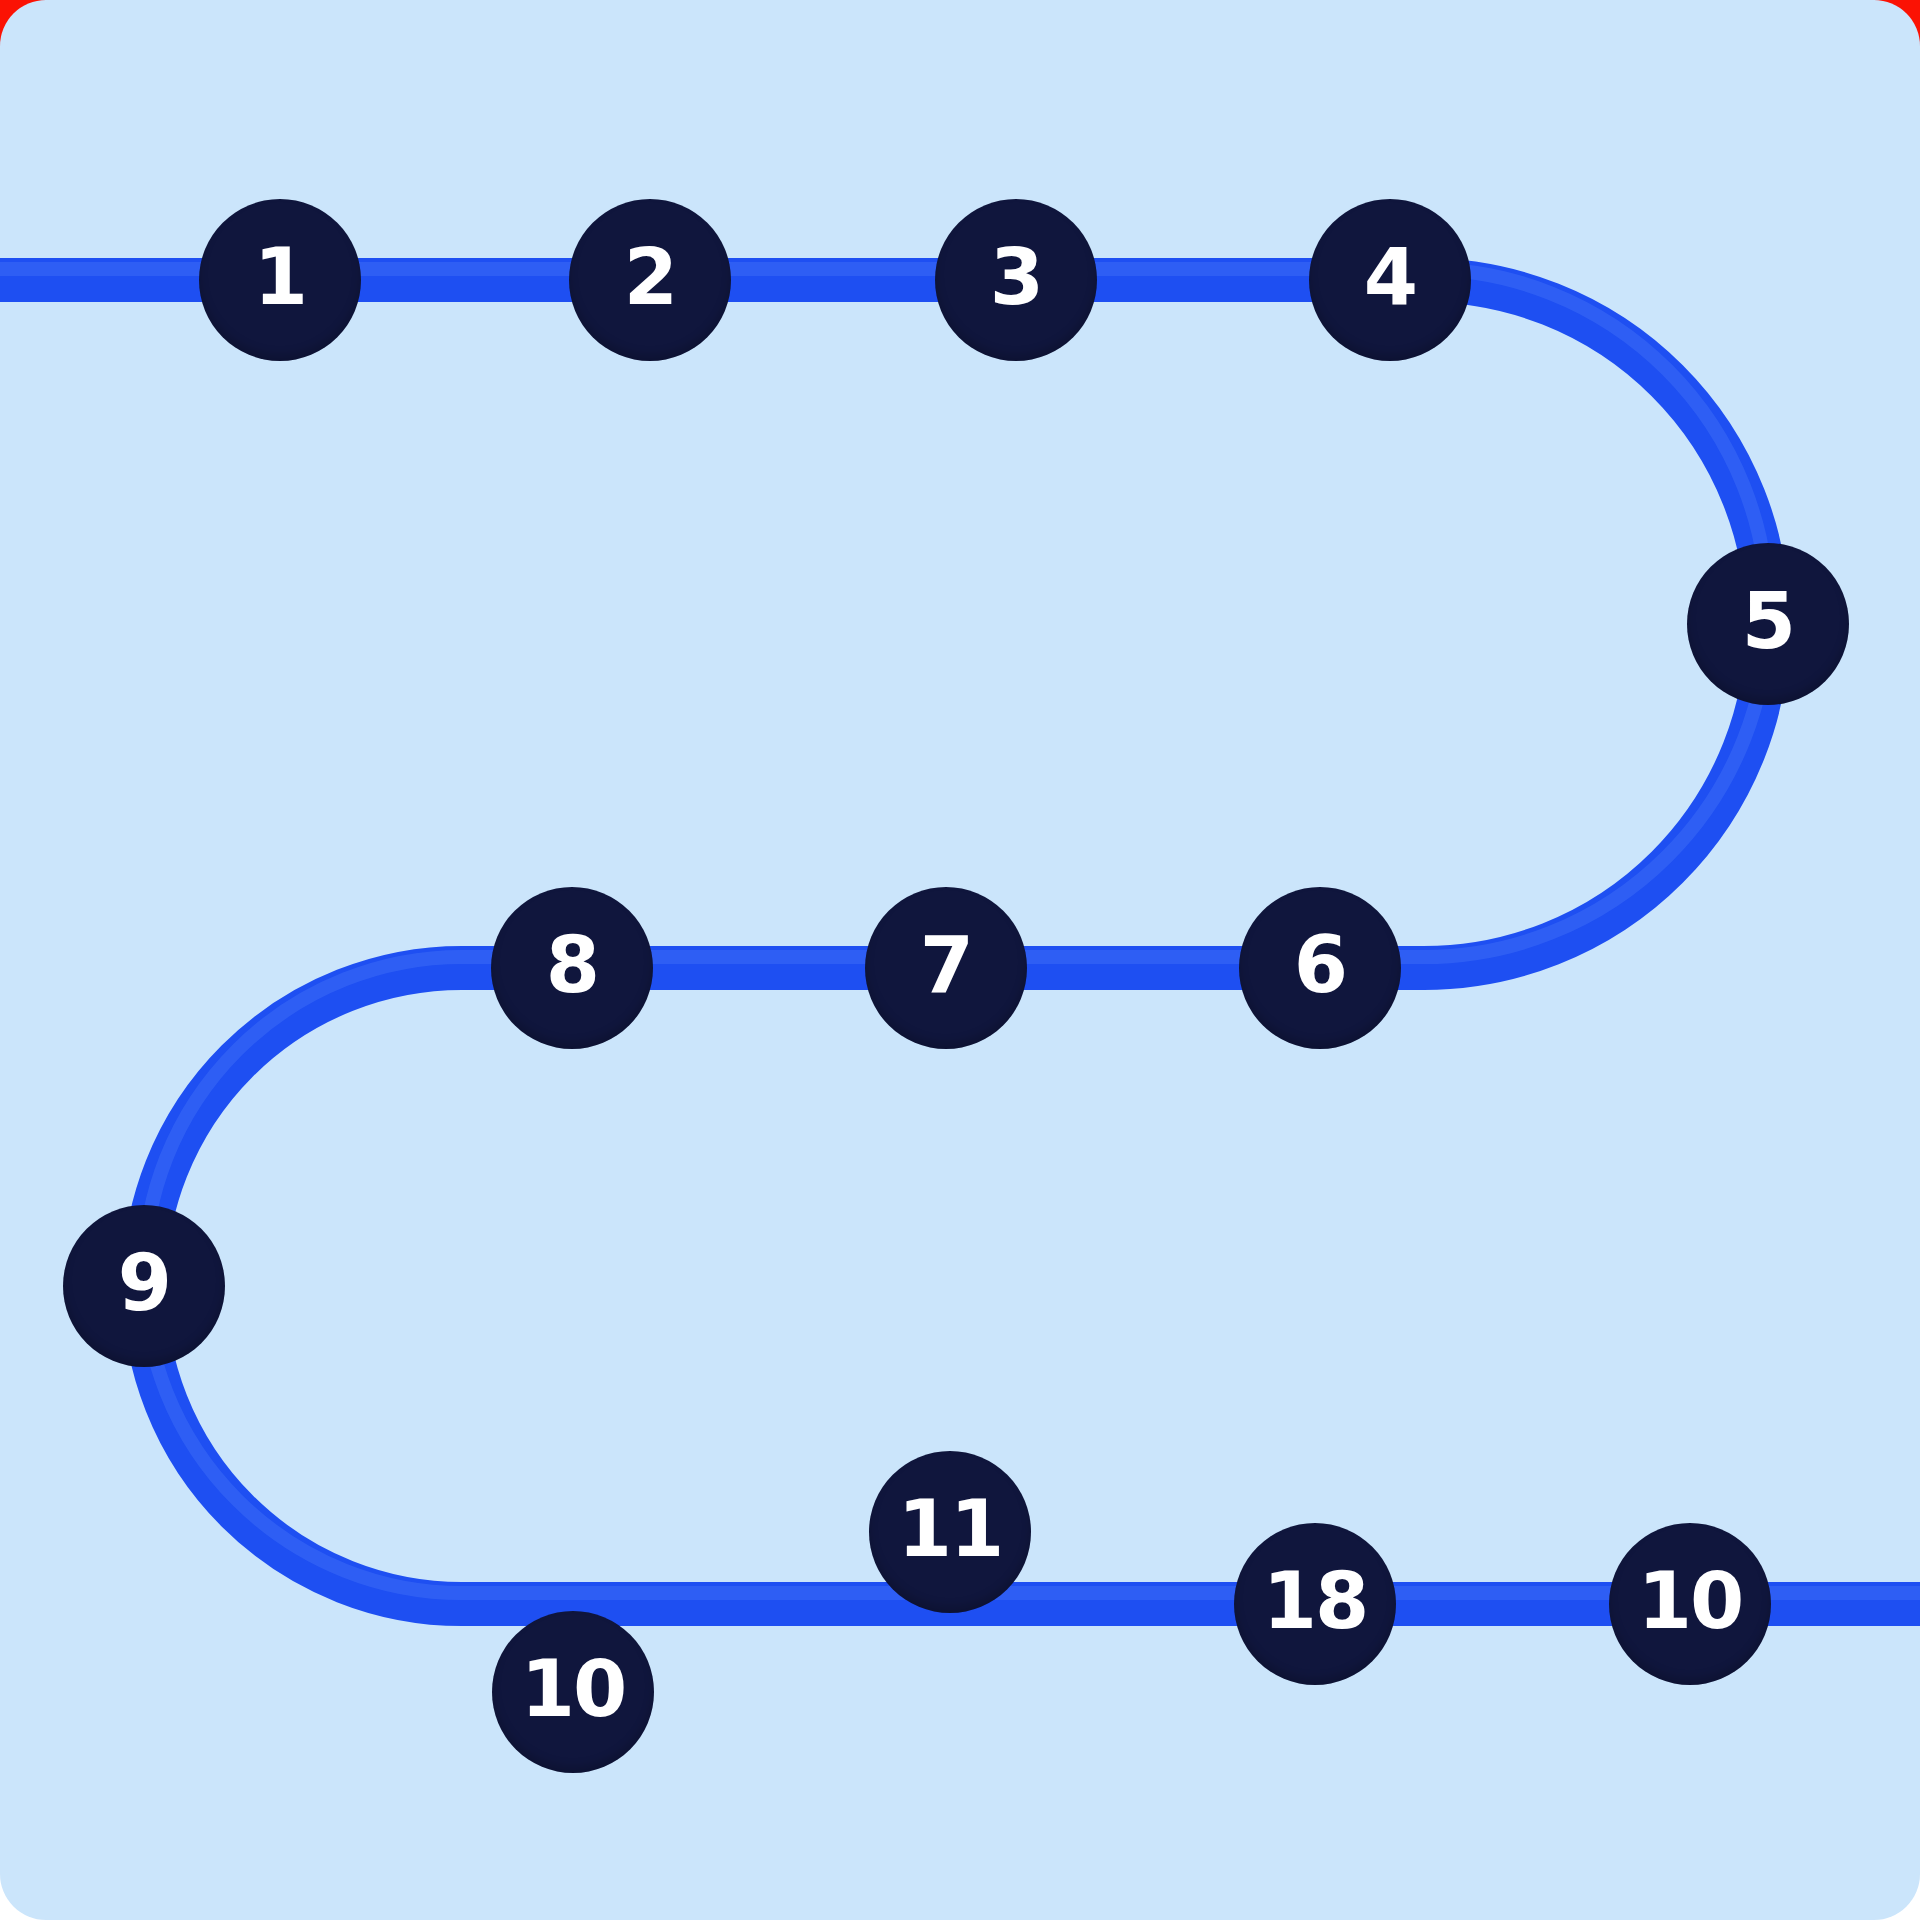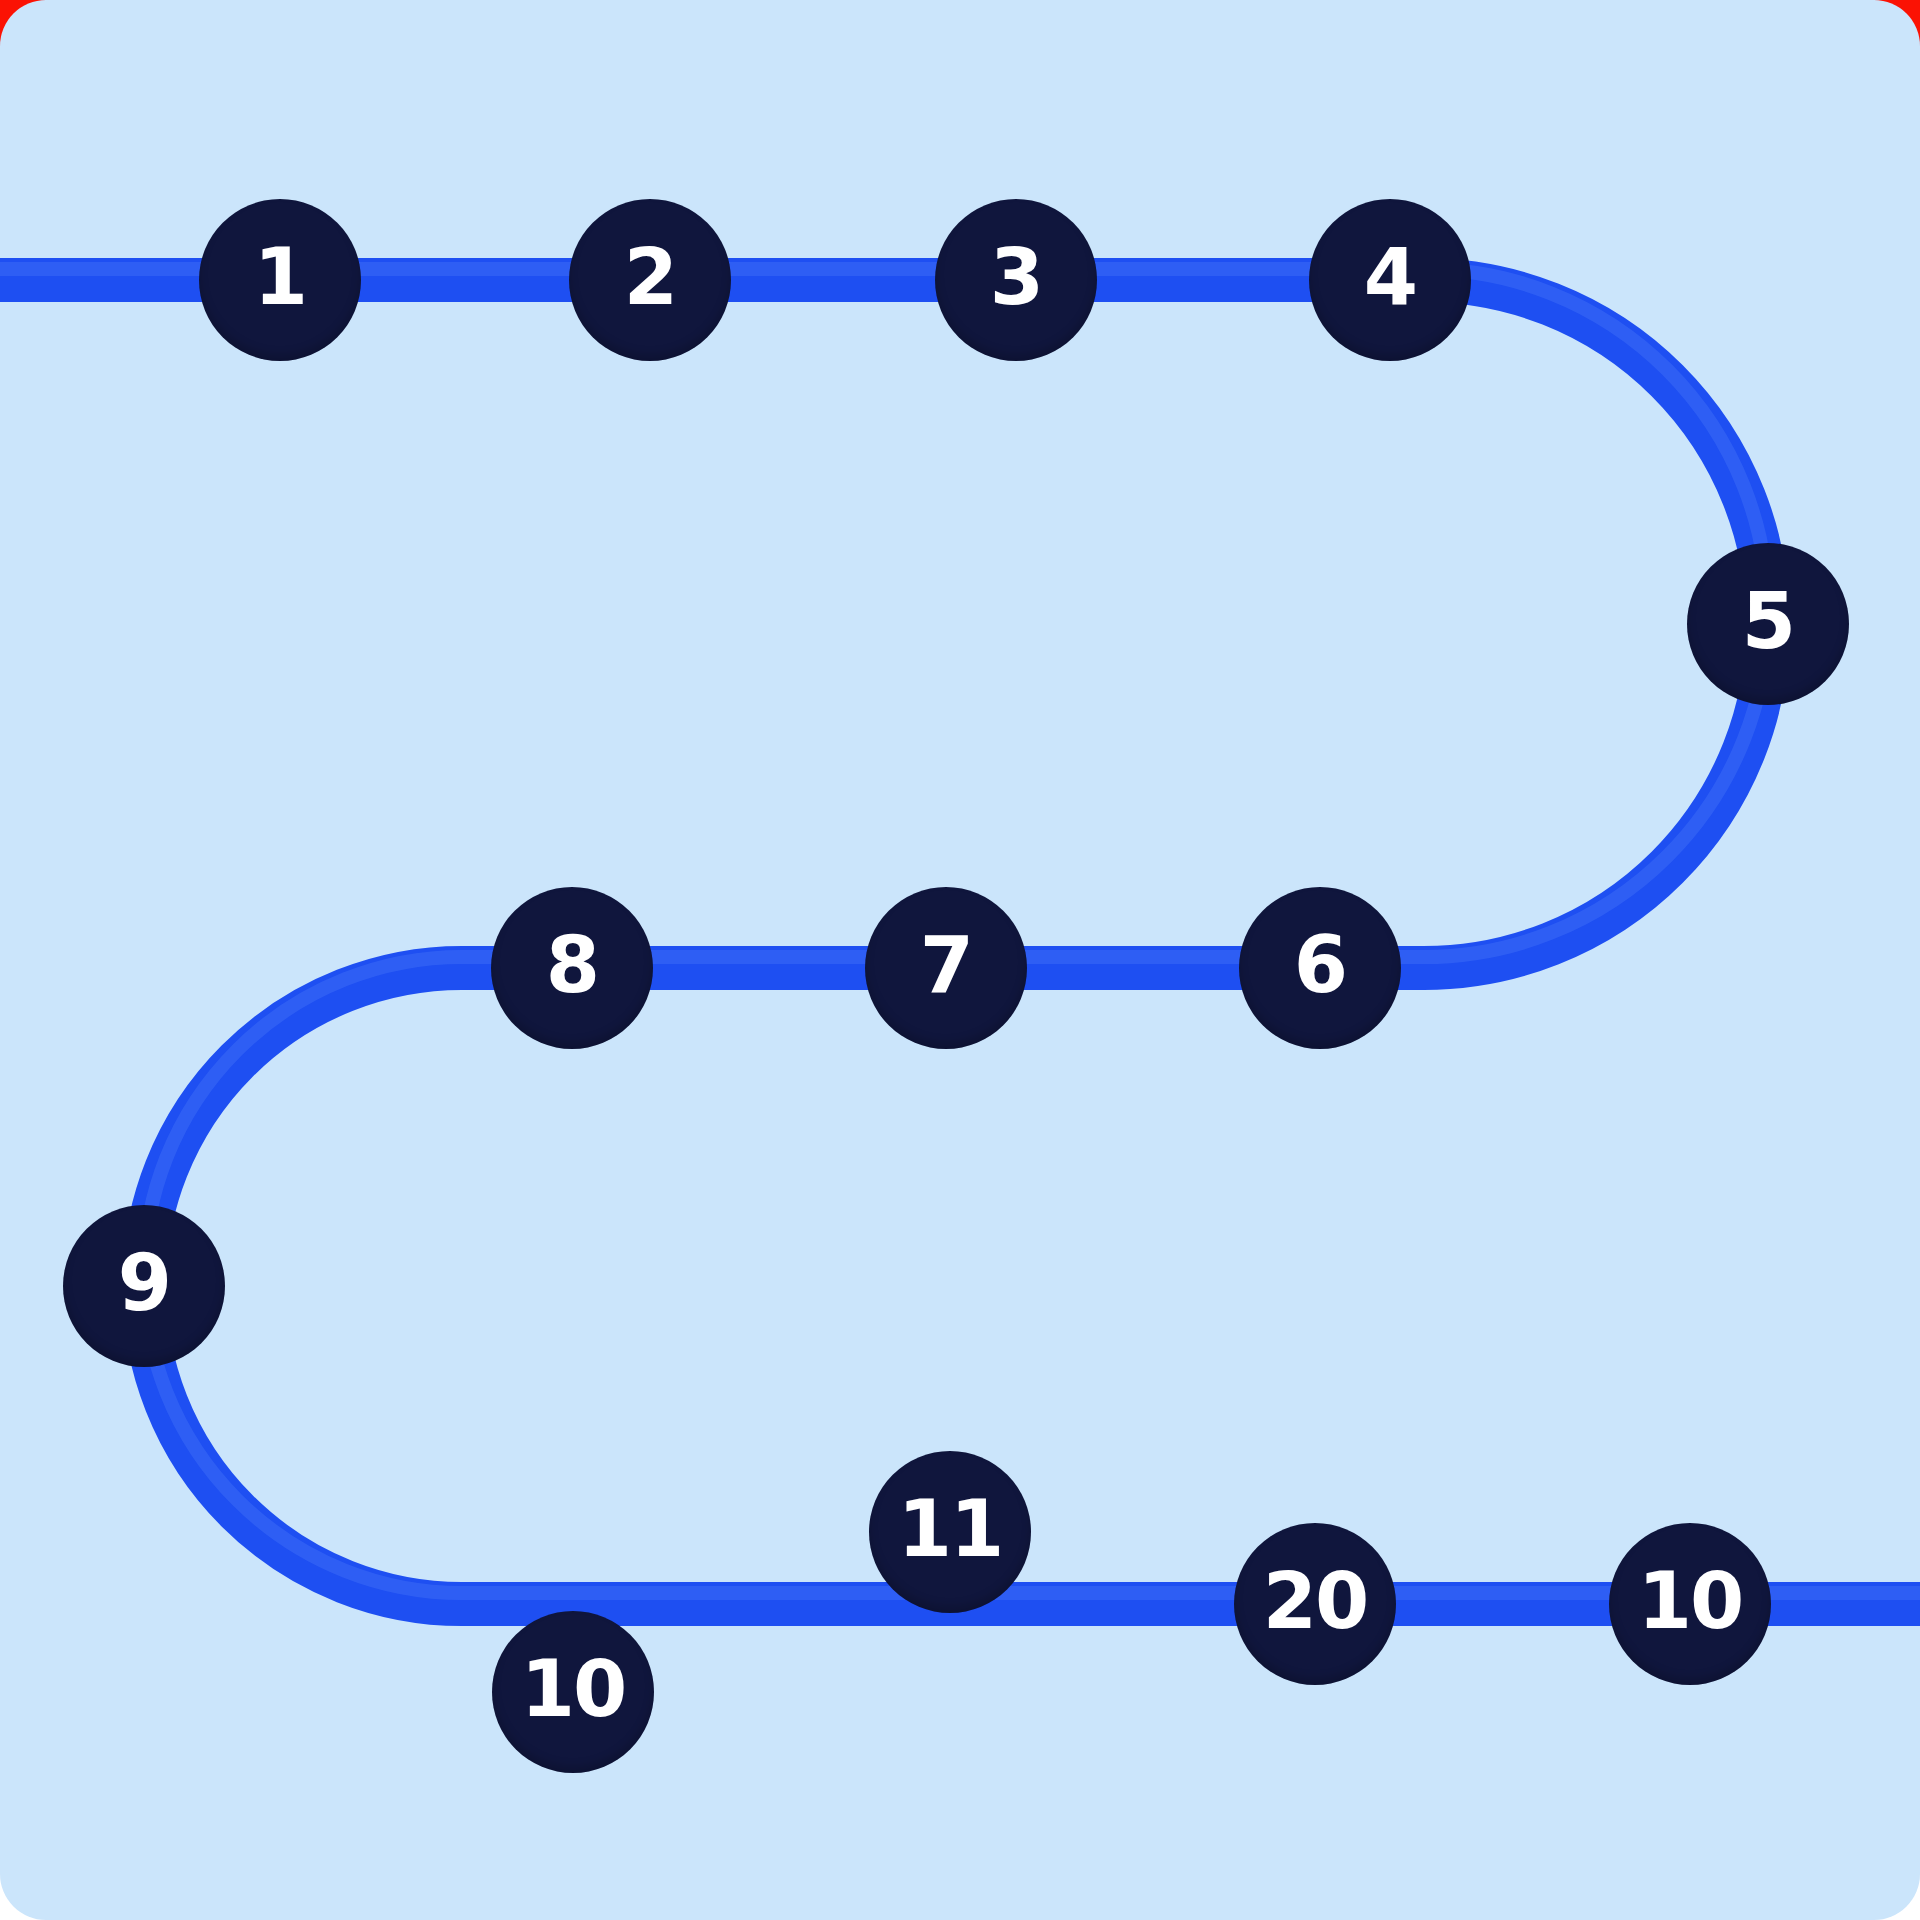--- a/index.html
+++ b/index.html
@@ -92,20 +92,20 @@
         <div class="station" style="left: 144px; top: 1286px;">
           <span class="num">9</span>
         </div>
         <div class="station" style="left: 573px; top: 1692px;">
           <span class="num">10</span>
         </div>
         <div class="station" style="left: 950px; top: 1532px;">
           <span class="num">11</span>
         </div>
         <div class="station" style="left: 1315px; top: 1604px;">
-          <span class="num">20</span>
+          <span class="num">18</span>
         </div>
         <div class="station" style="left: 1690px; top: 1604px;">
           <span class="num">10</span>
         </div>
       </div>
   </div>
 </div>
 
 </body></html>

